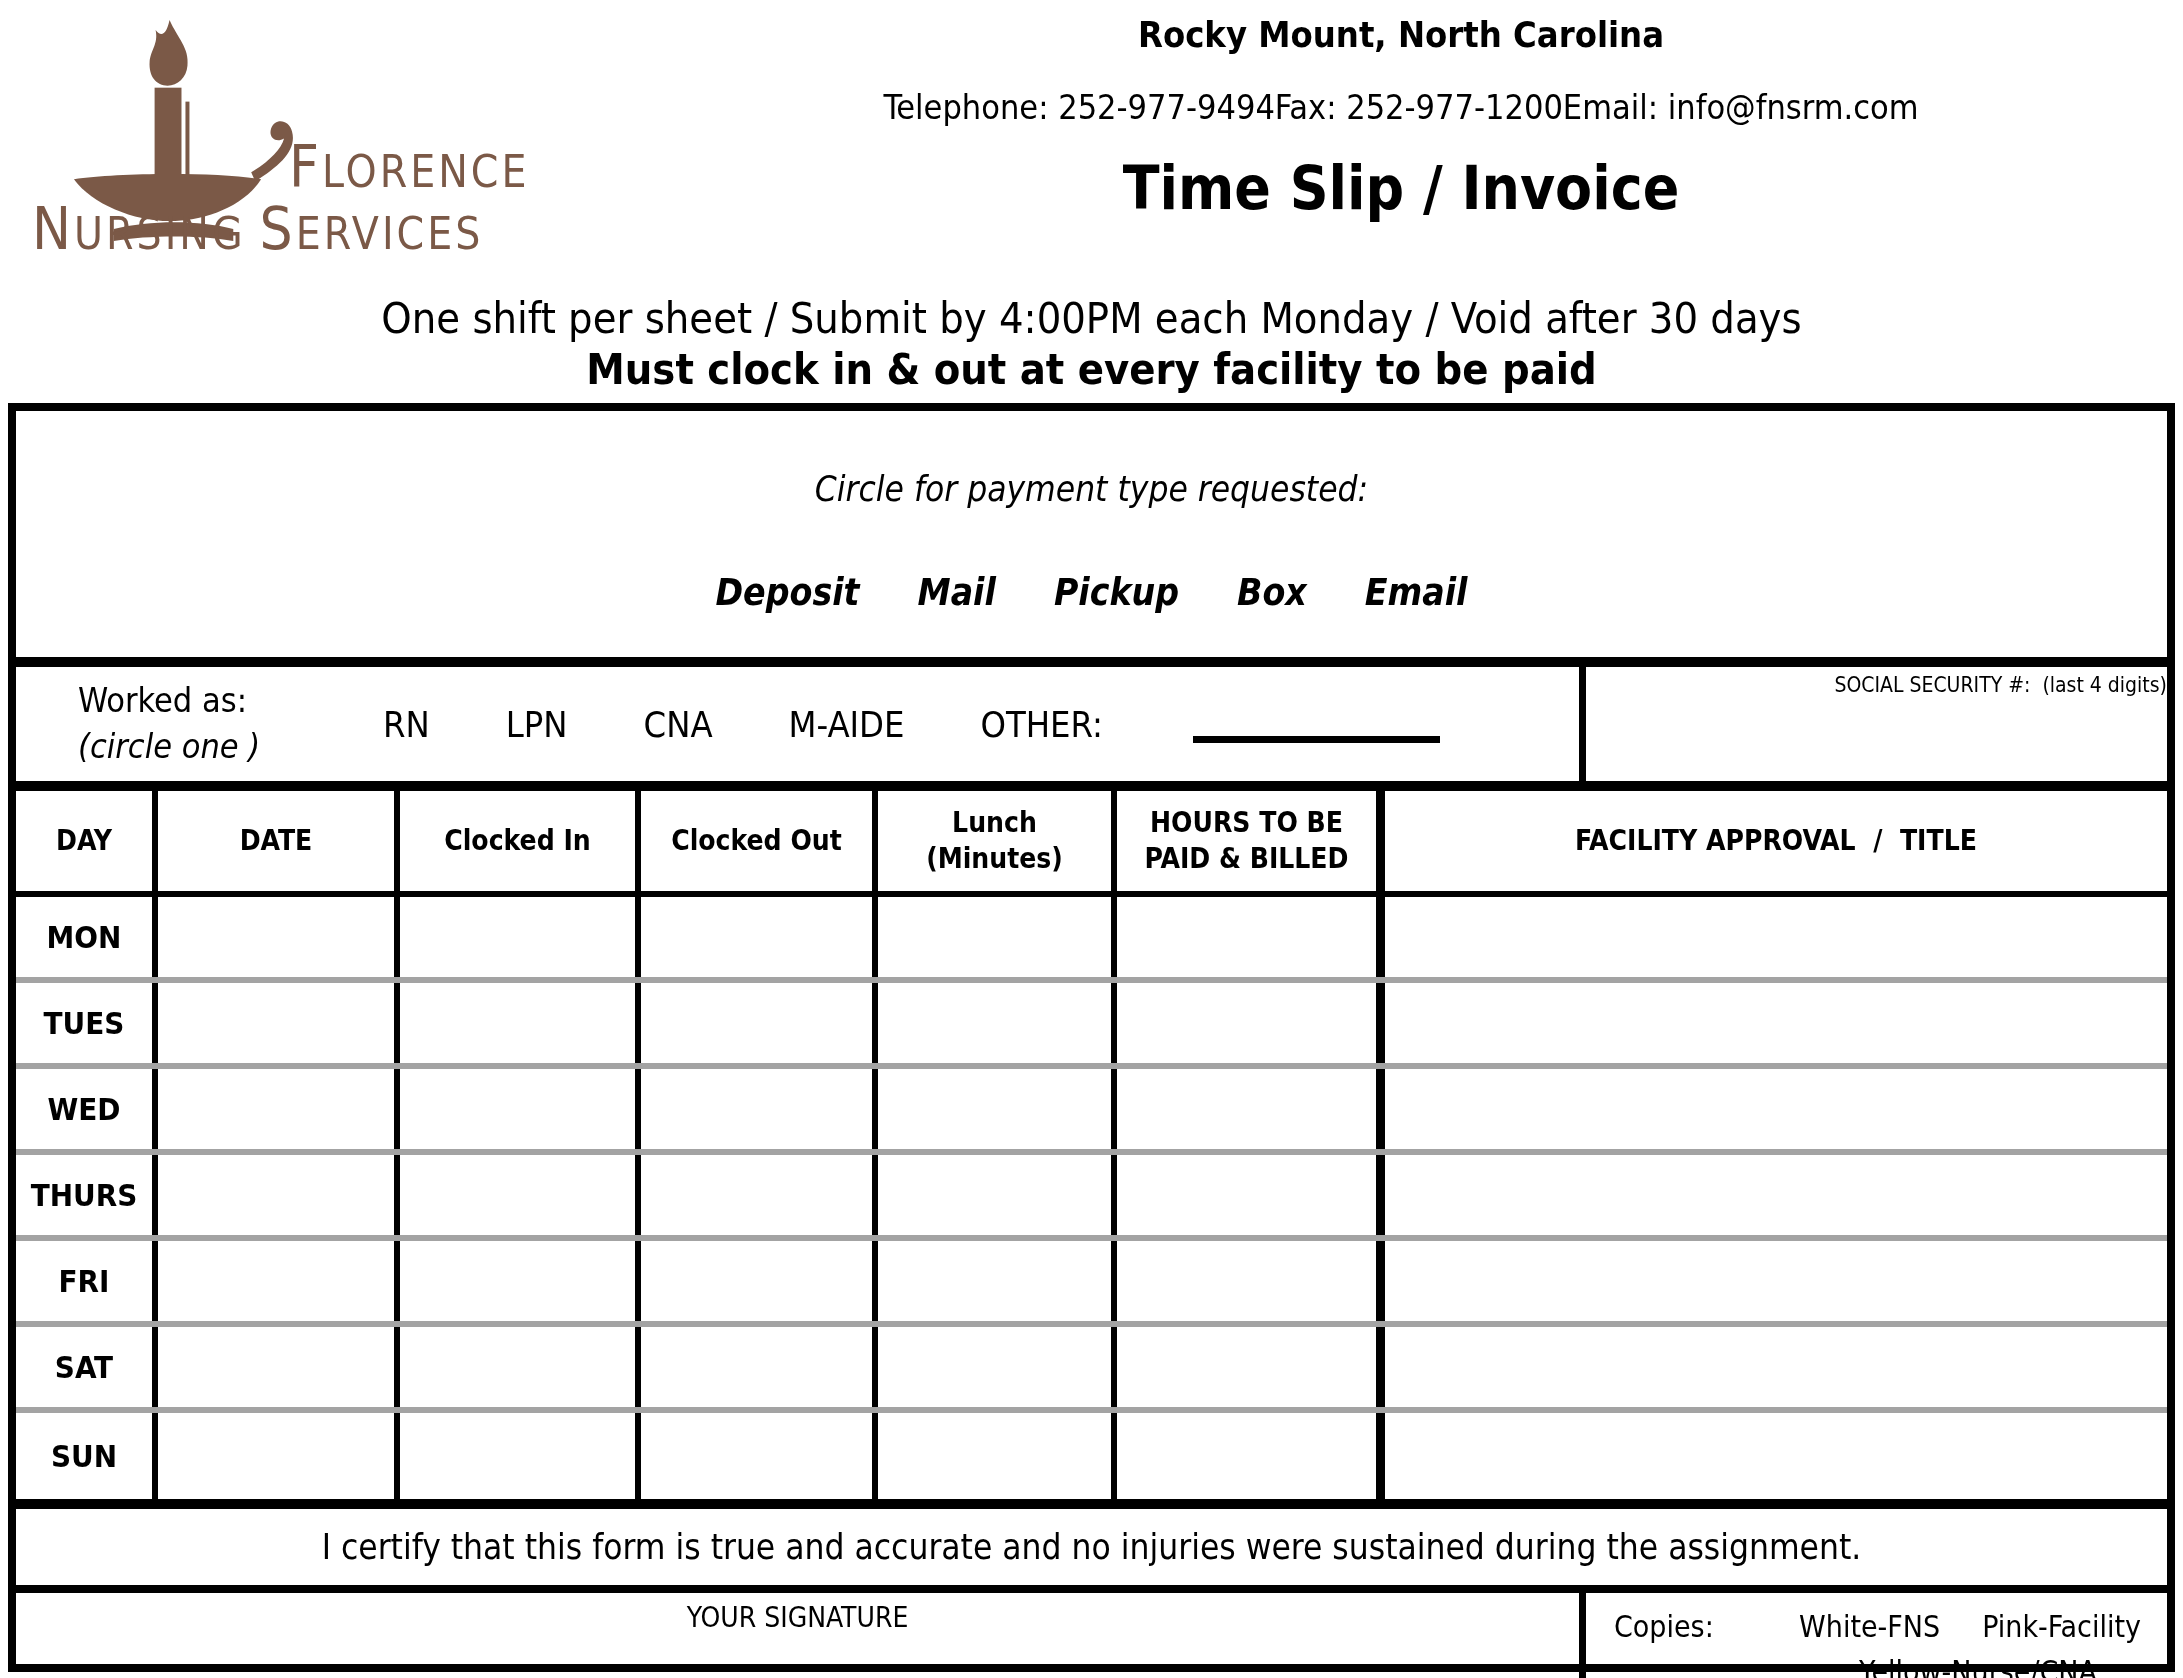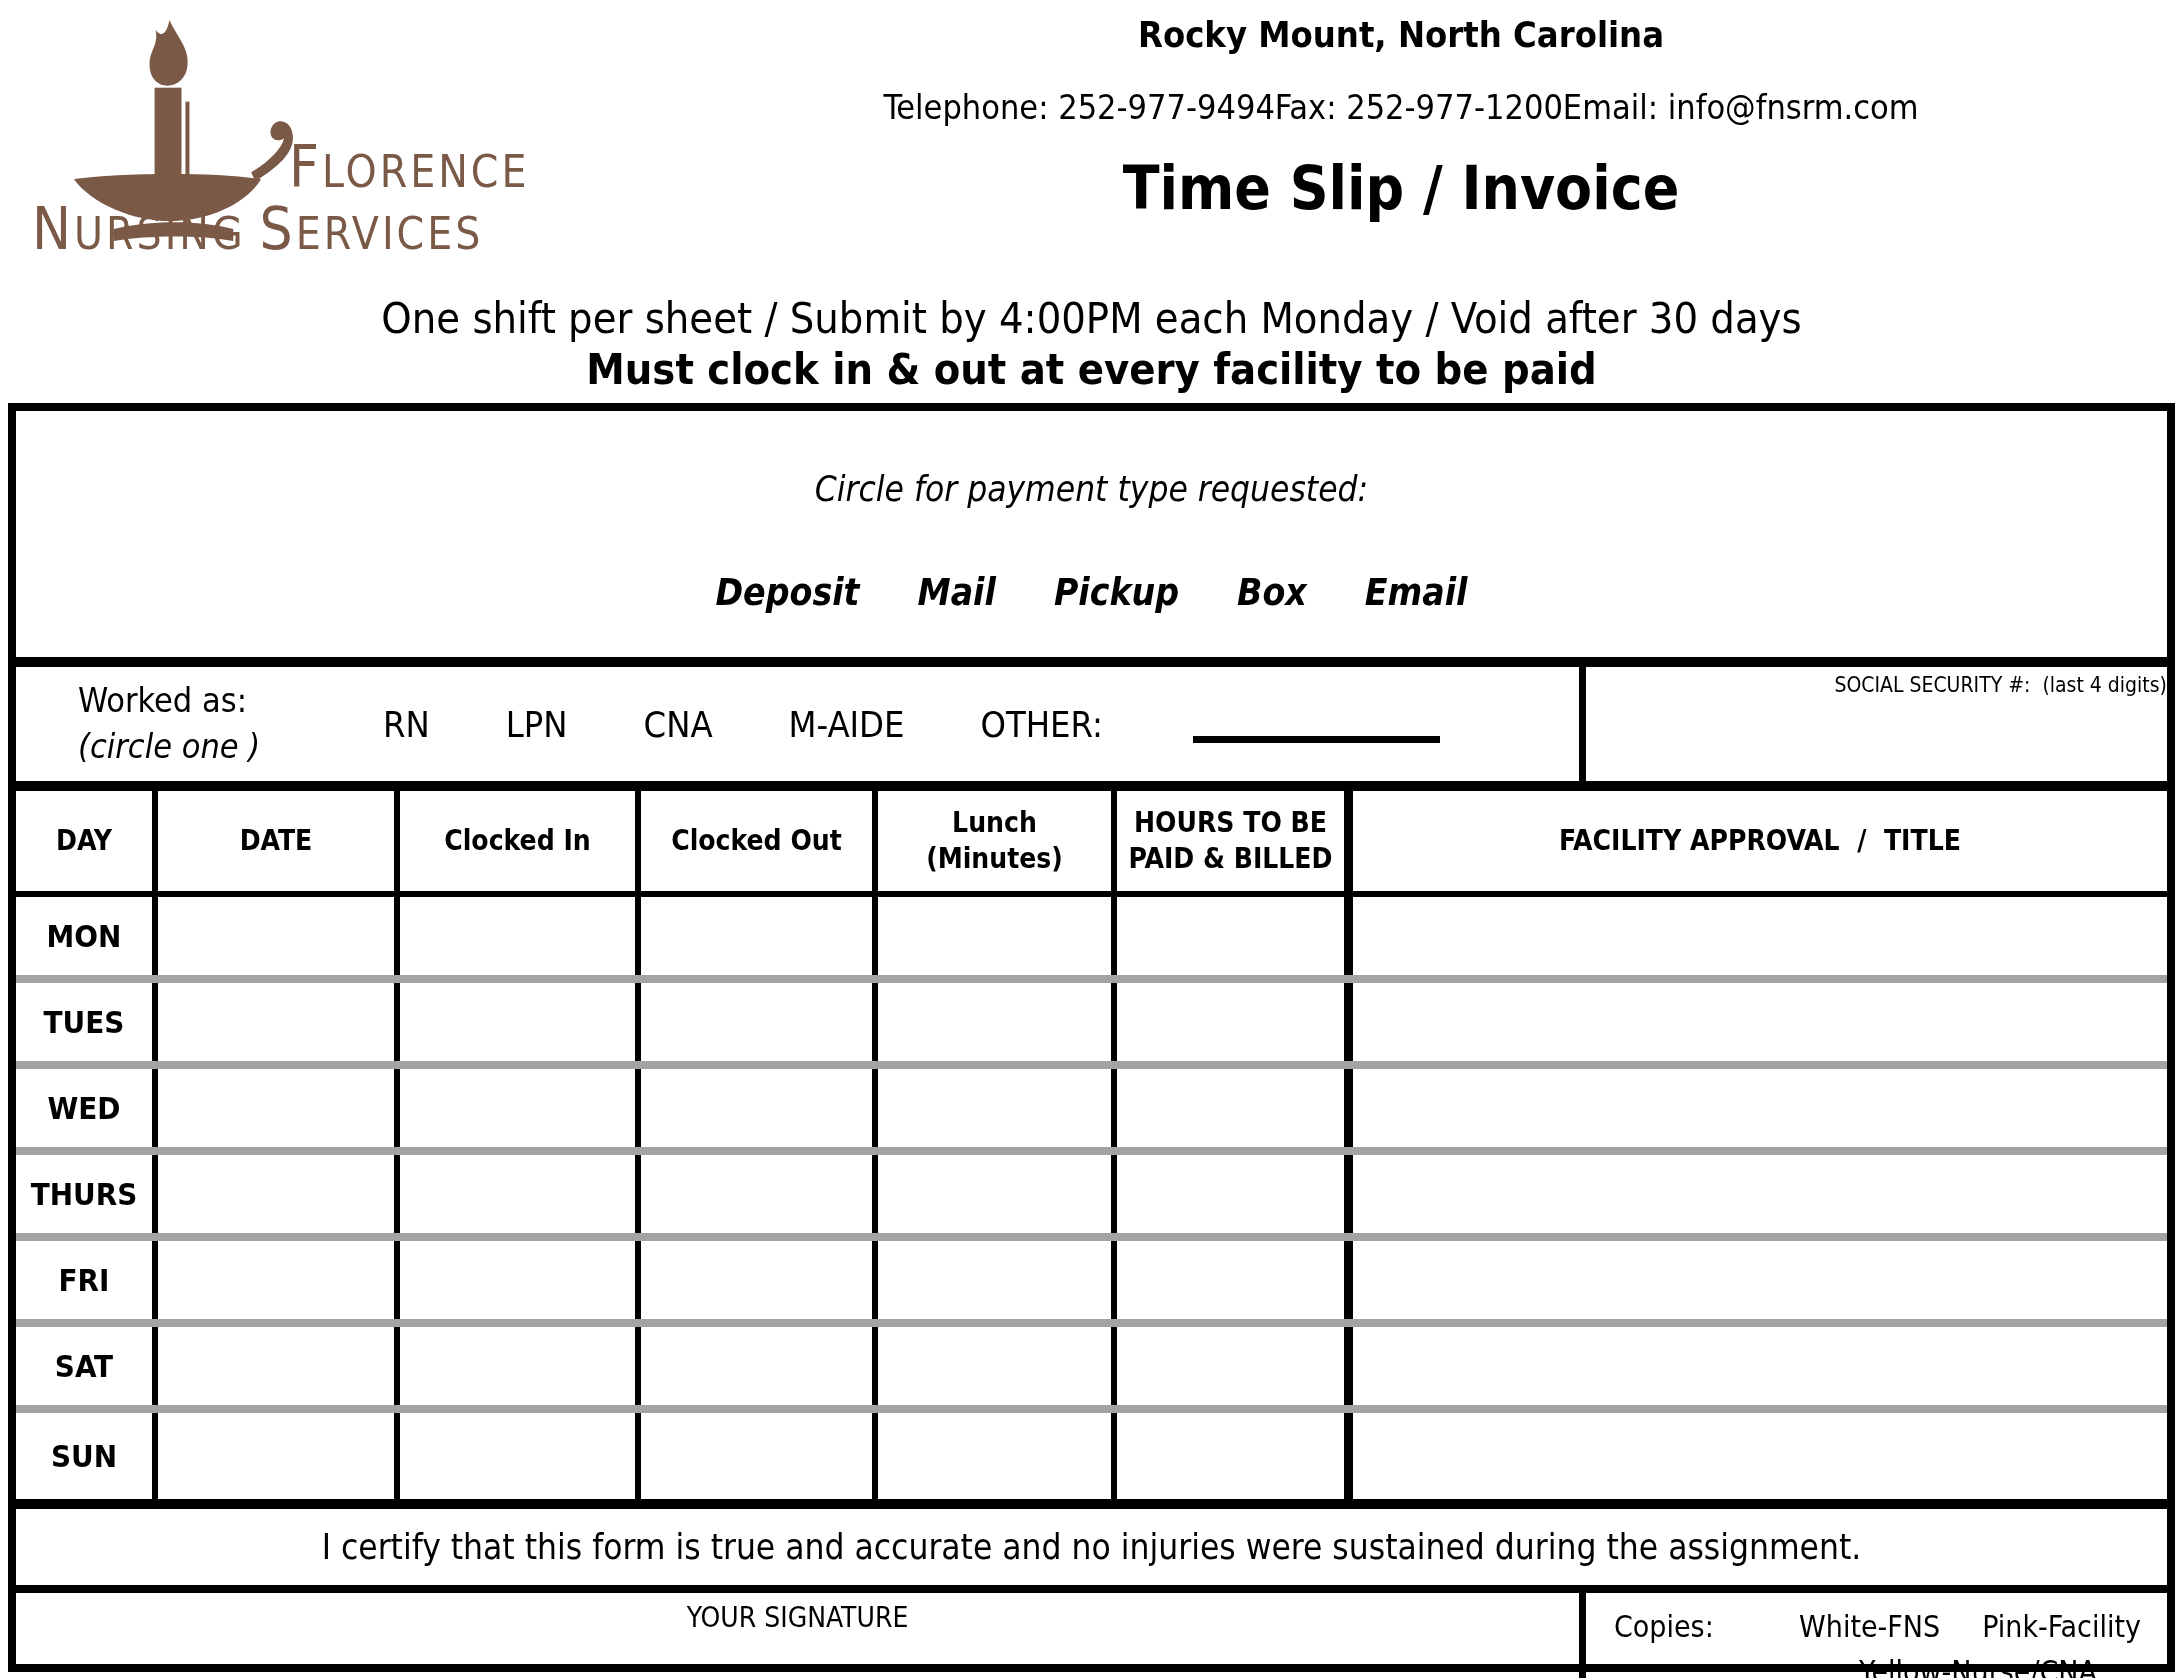--- a/index.html
+++ b/index.html
@@ -55,30 +55,30 @@
   .row-worked { height: 124px; flex: none; border-top: 10px solid #000; display: flex; }
   .worked-left { flex: 1; display: flex; align-items: center; padding-left: 62px; }
   .worked-label-box { width: 249px; flex: none; font-size: 34px; line-height: 1.35; }
   .worked-sub { font-style: italic; }
   .worked-options { display: flex; align-items: center; gap: 76px; margin-left: 56px; font-size: 36px; white-space: nowrap; }
   .other-blank { display: inline-block; width: 247px; height: 38px; border-bottom: 7px solid #000; margin-left: 14px; }
   .ssn-cell { width: 588px; flex: none; border-left: 7px solid #000; text-align: right; padding-top: 6px; font-size: 21px; }
 
   
   .ttable { flex: none; border-top: 10px solid #000; display: flex; flex-direction: column; }
-  .trow { display: flex; height: 86px; flex: none; border-bottom: 8px solid #a3a3a3; }
+  .trow { display: flex; height: 86px; flex: none; border-bottom: 6px solid #a3a3a3; }
   .trow.header { height: 106px; border-bottom: 6px solid #000; }
   .trow:last-child { border-bottom: none; }
   .c { border-right: 6px solid #000; display: flex; flex-direction: column; align-items: center; justify-content: center; text-align: center; }
   .c-day   { width: 142px; flex: none; font-weight: bold; font-size: 31px; }
   .c-date  { width: 242px; flex: none; }
   .c-in    { width: 241px; flex: none; }
   .c-out   { width: 237px; flex: none; }
   .c-lunch { width: 239px; flex: none; }
-  .c-hours { width: 236px; flex: none; border-right: 9px solid #000; }
+  .c-hours { width: 268px; flex: none; border-right: 9px solid #000; }
   .c-fac   { flex: 1; border-right: none; }
   .trow.header .c { font-weight: bold; font-size: 28px; line-height: 1.3; }
 
   
   .cert-row { flex: none; height: 86px; border-top: 10px solid #000; display: flex; align-items: center; justify-content: center; text-align: center; font-size: 35px; }
   .sig-row { flex: 1; border-top: 8px solid #000; display: flex; }
   .sig-cell { flex: 1; text-align: center; padding-top: 8px; font-size: 28px; }
   .copies-cell { width: 588px; flex: none; border-left: 7px solid #000; font-size: 30px; padding: 16px 26px 0 28px; }
   .copies-line1 { display: flex; justify-content: space-between; align-items: baseline; }
   .copies-vals { display: flex; gap: 42px; }

